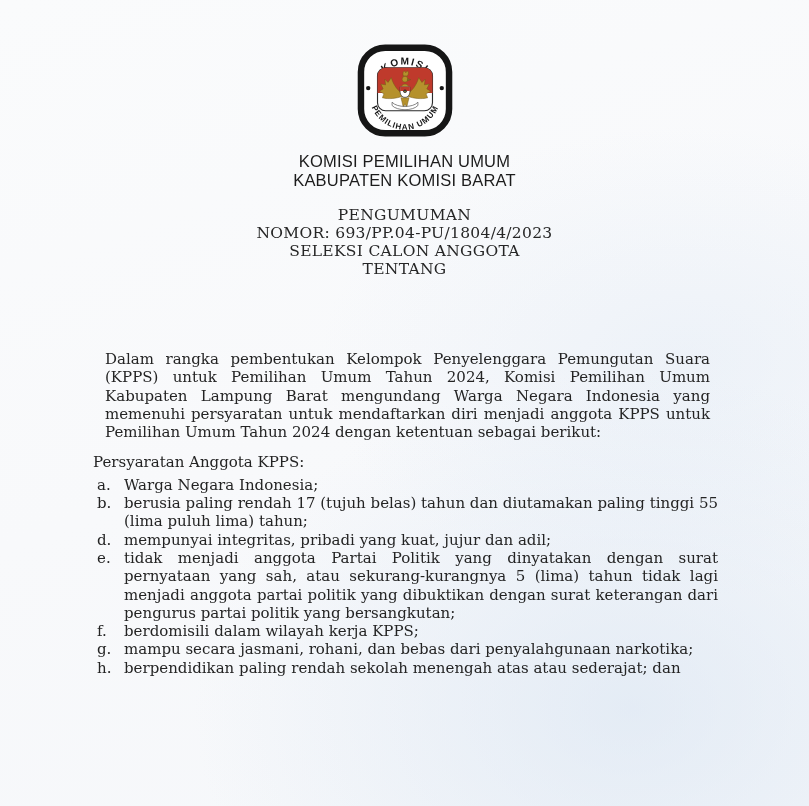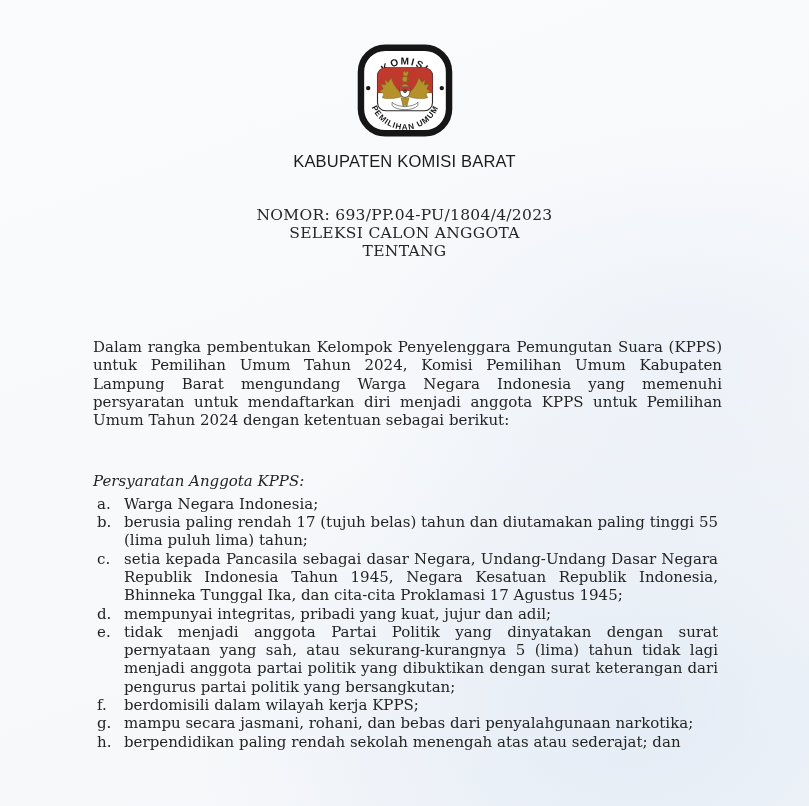--- a/index.html
+++ b/index.html
@@ -20,22 +20,22 @@
     font-size:16.5px; line-height:19px; color:#1c1c1c; letter-spacing:0.2px;
   }
   .doc-title {
     position:absolute; top:206px; left:0; width:100%;
     text-align:center; font-size:15.5px; line-height:18px; letter-spacing:0.3px; color:#262626;
   }
   .content {
     position:absolute; top:338px; left:93px; width:629px;
     font-size:15px; line-height:18.3px; color:#242424;
   }
-  .intro { text-align:justify; margin:0; }
-  .req-heading { margin-top:43px;font-style:italic; }
+  .intro { text-align:justify; margin:12px; }
+  .req-heading { margin-top:12px; }
   .req-list { margin:4px; }
   .req-item { text-align:justify; padding-left:27px; text-indent:-27px; }
   .req-item .item-label { display:inline-block; width:27px; text-indent:0; }
 </style>
 </head>
 <body>
 
 <div class="page">
 
   <div class="logo-wrap">
@@ -75,45 +75,46 @@
           <path d="M54,53.5 h12 v5 h-12 z" fill="#bf3a2c"></path>
           <circle cx="60" cy="59" r="2.1" fill="#2b2b2b"></circle>
           <circle cx="60" cy="59" r="0.8" fill="#d8b93a"></circle>
         </g>
         <path d="M44,72.5 C50,79.5 70,79.5 76,72.5 L76,76.5 C70,83.5 50,83.5 44,76.5 Z" fill="#ffffff" stroke="#444444" stroke-width="0.8"></path>
       </g>
     </svg>
   </div>
 
   <div class="org-header">
+    <div>KOMISI PEMILIHAN UMUM</div>
     <div>KABUPATEN KOMISI BARAT</div>
   </div>
 
   <div class="doc-title">
 
+      <div class="title-line">PENGUMUMAN</div>
 
       <div class="title-line">NOMOR: 693/PP.04-PU/1804/4/2023</div>
 
       <div class="title-line">SELEKSI CALON ANGGOTA</div>
 
       <div class="title-line">TENTANG</div>
 
 
     </div>
 
   <div class="content">
     <p class="intro">Dalam rangka pembentukan Kelompok Penyelenggara Pemungutan Suara (KPPS) untuk Pemilihan Umum Tahun 2024, Komisi Pemilihan Umum Kabupaten Lampung Barat mengundang Warga Negara Indonesia yang memenuhi persyaratan untuk mendaftarkan diri menjadi anggota KPPS untuk Pemilihan Umum Tahun 2024 dengan ketentuan sebagai berikut:</p>
     <div class="req-heading">Persyaratan Anggota KPPS:</div>
     <div class="req-list">
 
         <div class="req-item"><span class="item-label">a.</span><span class="item-text">Warga Negara Indonesia;</span></div>
 
         <div class="req-item"><span class="item-label">b.</span><span class="item-text">berusia paling rendah 17 (tujuh belas) tahun dan diutamakan paling tinggi 55 (lima puluh lima) tahun;</span></div>
 
-        <div class="req-item"><span class="item-label">c.</span><span class="item-text">setia kepada Pancasila sebagai dasar Negara, Undang-Undang Dasar Negara Republik Indonesia Tahun 1945, Negara Kesatuan Republik Indonesia, Bhinneka Tunggal Ika, dan cita-cita Proklamasi 17 Agustus 1945;</span></div>
 
         <div class="req-item"><span class="item-label">d.</span><span class="item-text">mempunyai integritas, pribadi yang kuat, jujur dan adil;</span></div>
 
         <div class="req-item"><span class="item-label">e.</span><span class="item-text">tidak menjadi anggota Partai Politik yang dinyatakan dengan surat pernyataan yang sah, atau sekurang-kurangnya 5 (lima) tahun tidak lagi menjadi anggota partai politik yang dibuktikan dengan surat keterangan dari pengurus partai politik yang bersangkutan;</span></div>
 
         <div class="req-item"><span class="item-label">f.</span><span class="item-text">berdomisili dalam wilayah kerja KPPS;</span></div>
 
         <div class="req-item"><span class="item-label">g.</span><span class="item-text">mampu secara jasmani, rohani, dan bebas dari penyalahgunaan narkotika;</span></div>
 
         <div class="req-item"><span class="item-label">h.</span><span class="item-text">berpendidikan paling rendah sekolah menengah atas atau sederajat; dan</span></div>

